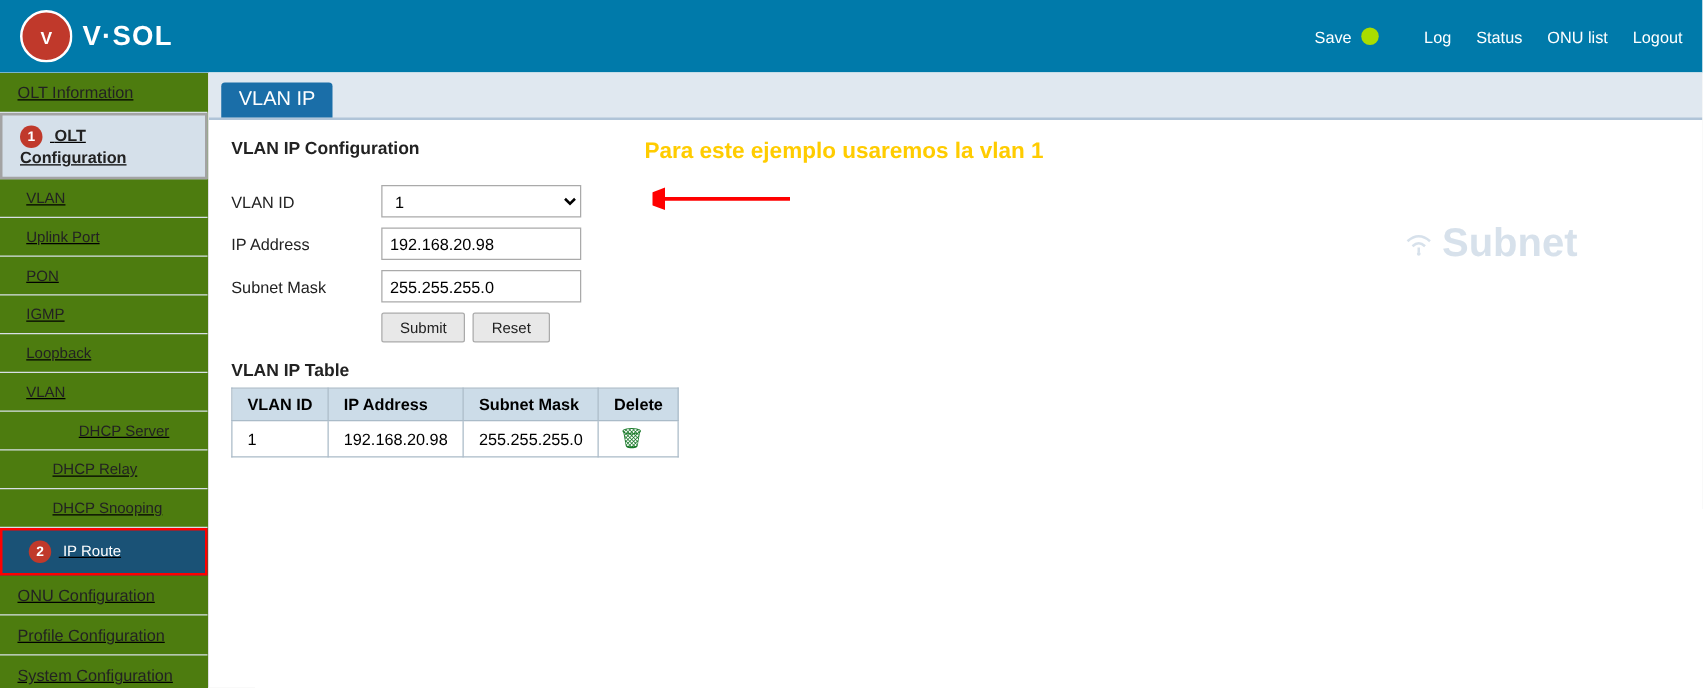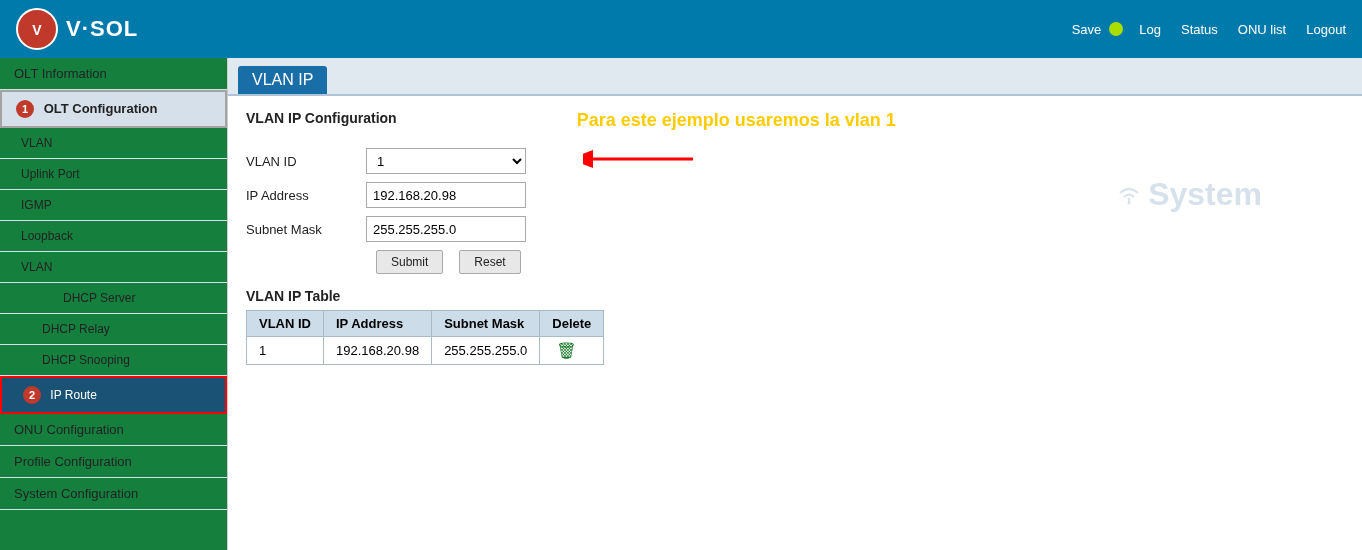--- a/index.html
+++ b/index.html
@@ -25,21 +25,21 @@
     }
     .logo-text {
       color: white;
       font-size: 22px;
       font-weight: bold;
       letter-spacing: 1px;
     }
     .header-right {
       display: flex;
       align-items: flex-start;
-      gap: 16px;
+      gap: 36px;
       color: white;
       font-size: 13px;
     }
     .header-save {
       display: flex;
       align-items: center;
       gap: 8px;
     }
     .status-dot {
       width: 14px;
@@ -59,25 +59,26 @@
     }
 
     
     .layout {
       display: flex;
       height: calc(550px - 58px);
     }
 
     
     .sidebar {
-      width: 228px;
-      background: #15803d;
+      width: 167px;
+      background: #4d7c0f;
       border-right: 1px solid #ccc;
       overflow-y: auto;
       flex-shrink: 0;
+      text-decoration: underline;
     }
     .sidebar-item {
       padding: 8px 14px;
       cursor: pointer;
       font-size: 13px;
       color: #222;
       border-bottom: 1px solid #d8dfe5;
     }
     .sidebar-item.section-header {
       background: #d5e0ea;
@@ -170,21 +171,20 @@
       cursor: pointer;
     }
 
     .btn {
       padding: 4px 14px;
       font-size: 12px;
       cursor: pointer;
       border: 1px solid #aaa;
       border-radius: 2px;
       margin-right: 6px;
-      margin-left: 10px;
     }
     .btn-submit { background: #e8e8e8; color: #222; }
     .btn-reset { background: #e8e8e8; color: #222; }
 
     
     .table-section-title {
       font-weight: bold;
       font-size: 14px;
       margin: 14px 0 6px 0;
       color: #222;
@@ -251,20 +251,23 @@
     <div class="sidebar-item section-header highlighted" style="border:2px solid #a3a3a3; background:#d5e0ea;">
       <span class="sidebar-badge">1</span>
       <span>OLT Configuration</span>
     </div>
 
     <div class="sidebar-item sub">
       <span>VLAN</span>
     </div>
     <div class="sidebar-item sub">
       <span>Uplink Port</span>
+    </div>
+    <div class="sidebar-item sub">
+      <span>PON</span>
     </div>
     <div class="sidebar-item sub">
       <span>IGMP</span>
     </div>
     <div class="sidebar-item sub">
       <span>Loopback</span>
     </div>
     <div class="sidebar-item sub">
       <span>VLAN</span>
     </div>
@@ -369,18 +372,18 @@
       </table>
 
       <div style="position:absolute; right:100px; top:80px; color:#b0c4d8; font-size:32px; font-weight:bold; opacity:0.5; user-select:none; display:flex; align-items:center; gap:4px;">
 
         <svg width="30" height="30" viewBox="0 0 30 30">
           <path d="M15 22 Q15 18 15 18" stroke="#b0c4d8" stroke-width="2" fill="none"></path>
           <path d="M10 17 Q15 12 20 17" stroke="#b0c4d8" stroke-width="2" fill="none"></path>
           <path d="M6 13 Q15 5 24 13" stroke="#b0c4d8" stroke-width="2" fill="none"></path>
           <circle cx="15" cy="23" r="1.5" fill="#b0c4d8"></circle>
         </svg>
-        <span>System</span>
+        <span>Subnet</span>
       </div>
 
     </div>
   </div>
 </div>
 
 </body></html>

